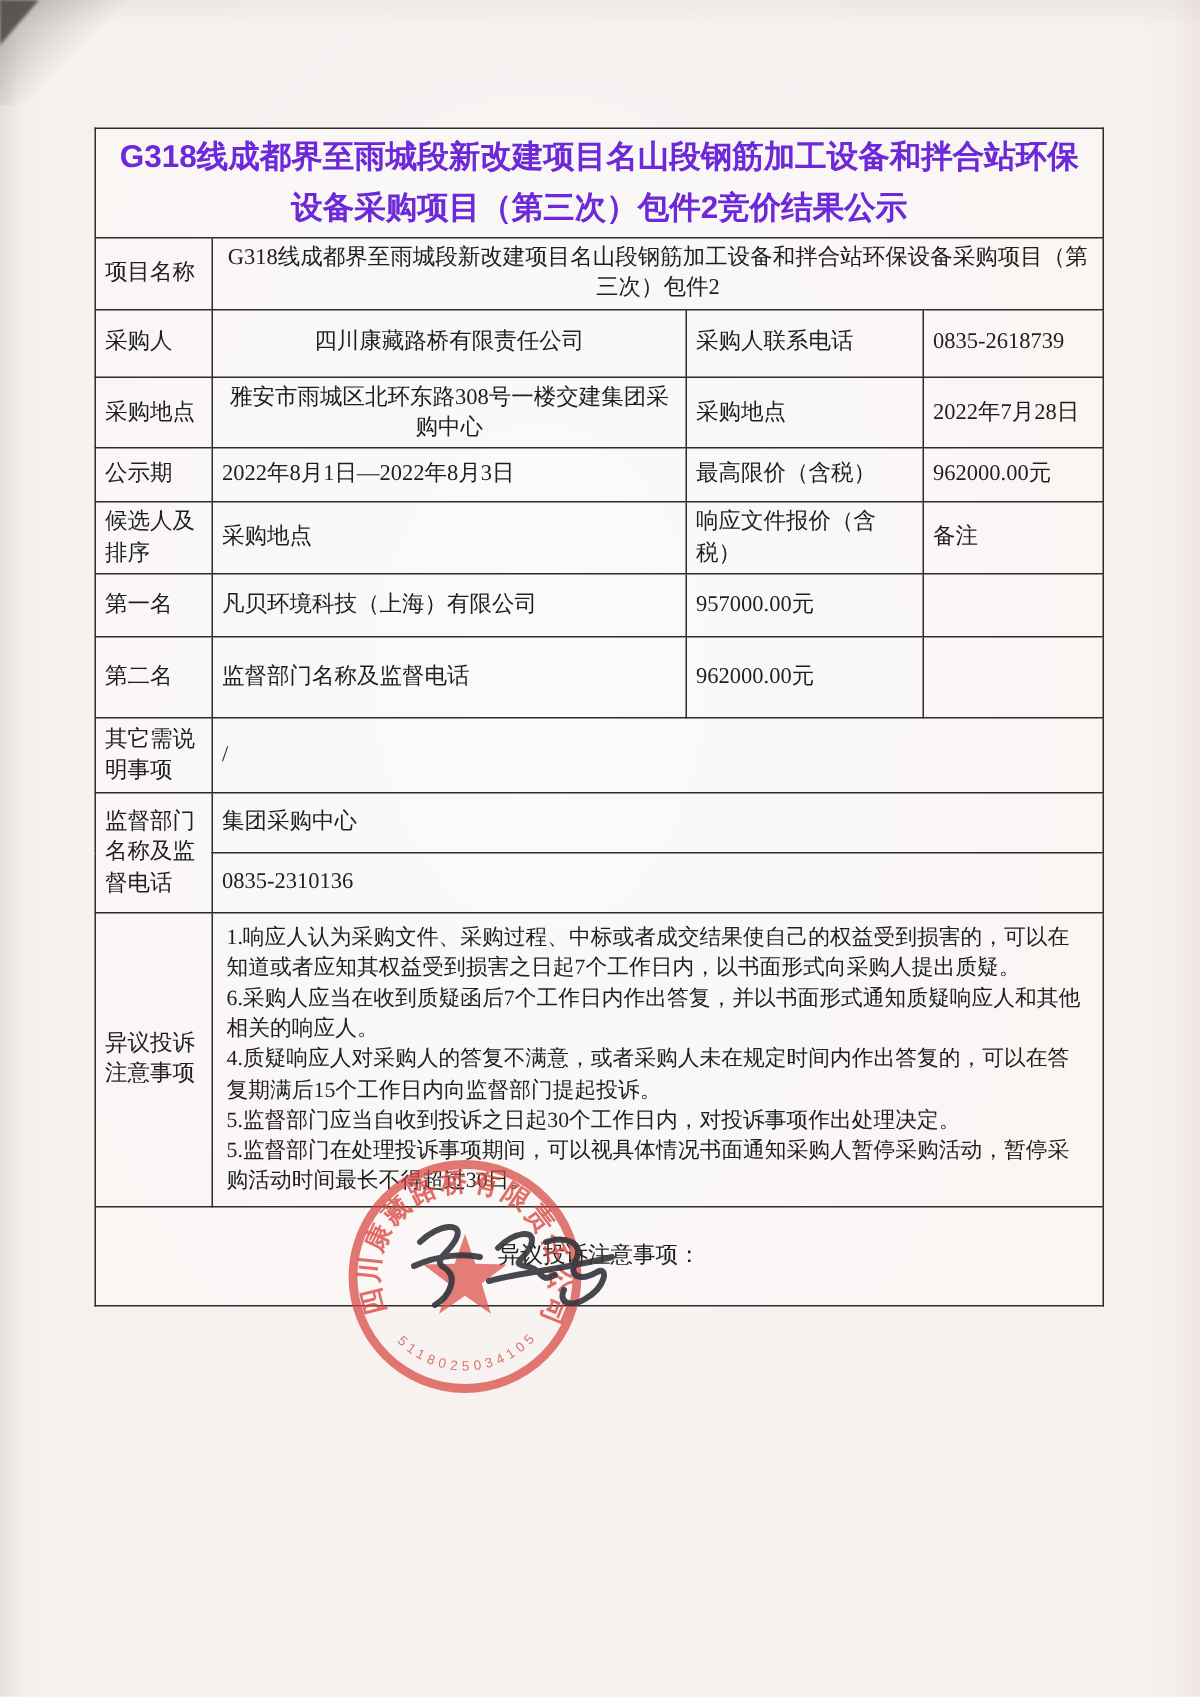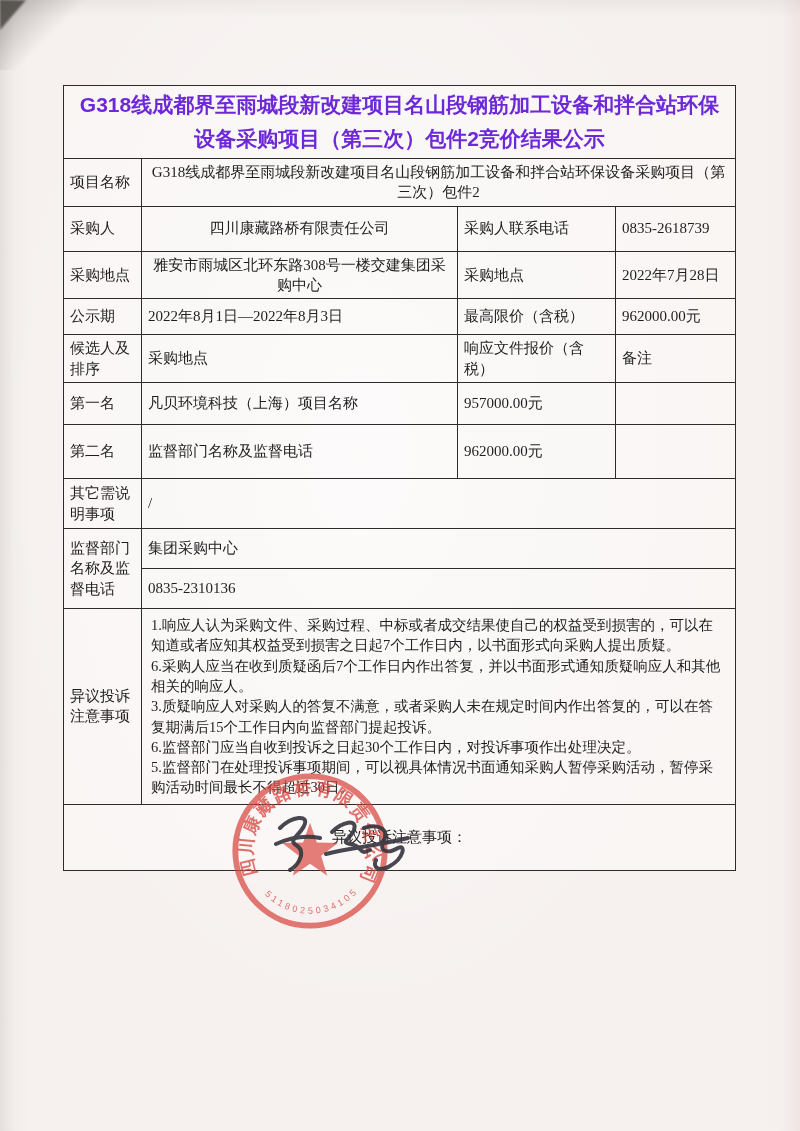--- a/index.html
+++ b/index.html
@@ -103,21 +103,21 @@
 
   <tr style="height:48px">
     <td class="lab">候选人及排序</td>
     <td class="cen">采购地点</td>
     <td class="cen">响应文件报价（含税）</td>
     <td class="cen">备注</td>
   </tr>
 
   <tr style="height:42px">
     <td class="cen">第一名</td>
-    <td class="cen">凡贝环境科技（上海）项目名称</td>
+    <td class="cen">凡贝环境科技（上海）有限公司</td>
     <td class="cen">957000.00元</td>
     <td class="cen"></td>
   </tr>
 
   <tr style="height:54px">
     <td class="cen">第二名</td>
     <td class="cen">监督部门名称及监督电话</td>
     <td class="cen">962000.00元</td>
     <td class="cen"></td>
   </tr>
@@ -133,22 +133,22 @@
   </tr>
   <tr style="height:40px">
     <td colspan="3" class="cen">0835-2310136</td>
   </tr>
 
   <tr class="r-objection" style="height:190px">
     <td class="lab">异议投诉注意事项</td>
     <td colspan="3" class="body">
       <div>1.响应人认为采购文件、采购过程、中标或者成交结果使自己的权益受到损害的，可以在知道或者应知其权益受到损害之日起7个工作日内，以书面形式向采购人提出质疑。</div>
       <div>6.采购人应当在收到质疑函后7个工作日内作出答复，并以书面形式通知质疑响应人和其他相关的响应人。</div>
-      <div>3.质疑响应人对采购人的答复不满意，或者采购人未在规定时间内作出答复的，可以在答复期满后15个工作日内向监督部门提起投诉。</div>
-      <div>6.监督部门应当自收到投诉之日起30个工作日内，对投诉事项作出处理决定。</div>
+      <div>4.质疑响应人对采购人的答复不满意，或者采购人未在规定时间内作出答复的，可以在答复期满后15个工作日内向监督部门提起投诉。</div>
+      <div>5.监督部门应当自收到投诉之日起30个工作日内，对投诉事项作出处理决定。</div>
       <div>5.监督部门在处理投诉事项期间，可以视具体情况书面通知采购人暂停采购活动，暂停采购活动时间最长不得超过30日。</div>
     </td>
   </tr>
 
   <tr style="height:66px">
     <td colspan="4" class="val-left sig-label">异议投诉注意事项：</td>
   </tr>
 </tbody>
   </table>
 

